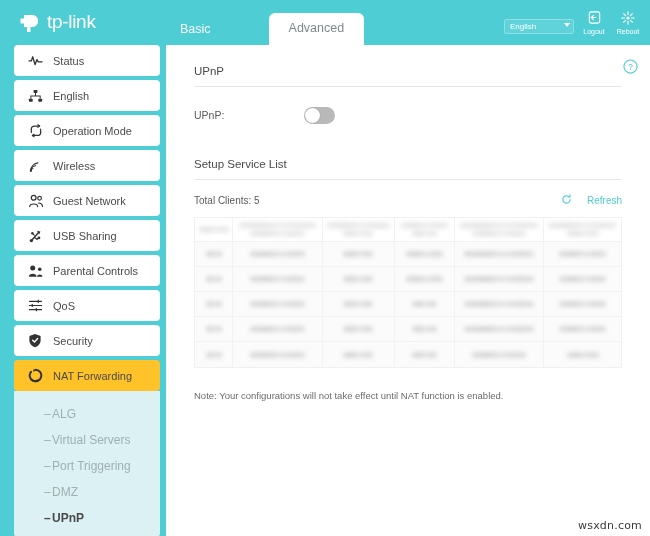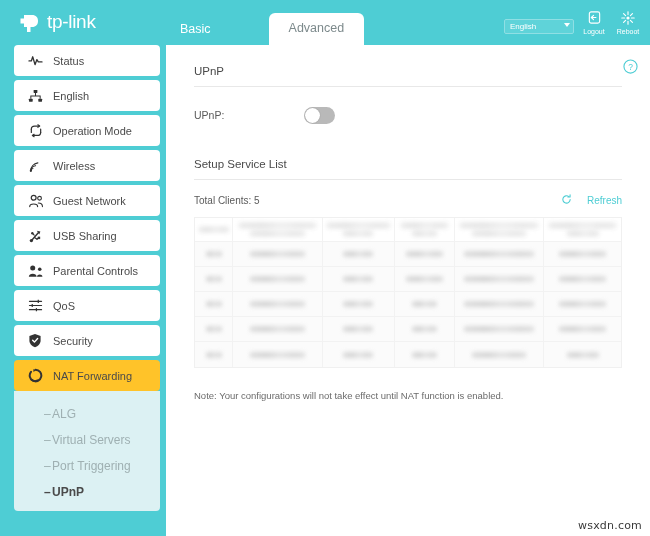--- a/index.html
+++ b/index.html
@@ -497,20 +497,23 @@
 
   <div class="submenu">
     <div class="sub-item">
       <span class="sub-dash">–</span><span>ALG</span>
     </div>
     <div class="sub-item">
       <span class="sub-dash">–</span><span>Virtual Servers</span>
     </div>
     <div class="sub-item">
       <span class="sub-dash">–</span><span>Port Triggering</span>
+    </div>
+    <div class="sub-item">
+      <span class="sub-dash">–</span><span>DMZ</span>
     </div>
     <div class="sub-item active">
       <span class="sub-dash">–</span><span>UPnP</span>
     </div>
   </div>
 </div>
 
 <div class="content">
 
   <span class="help-icon">

